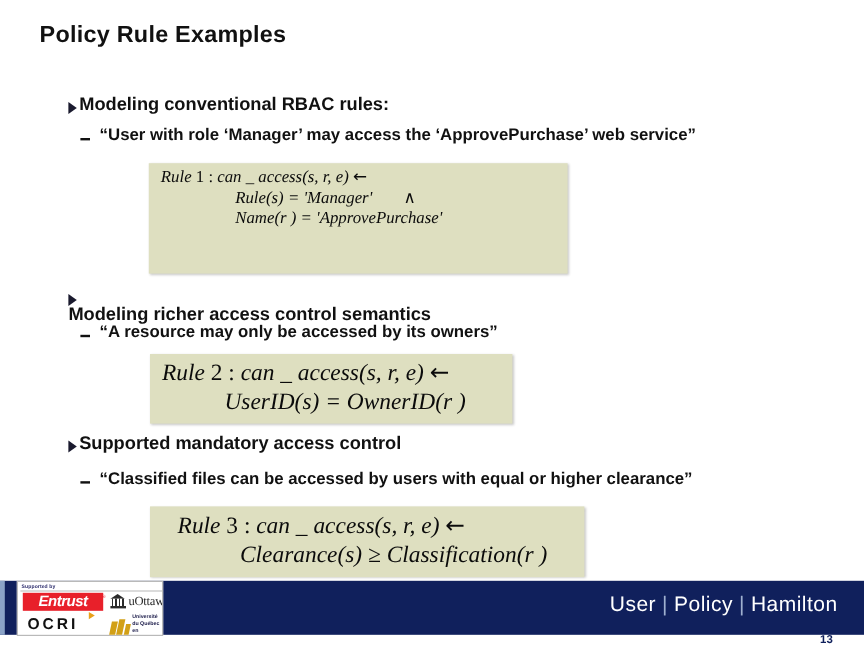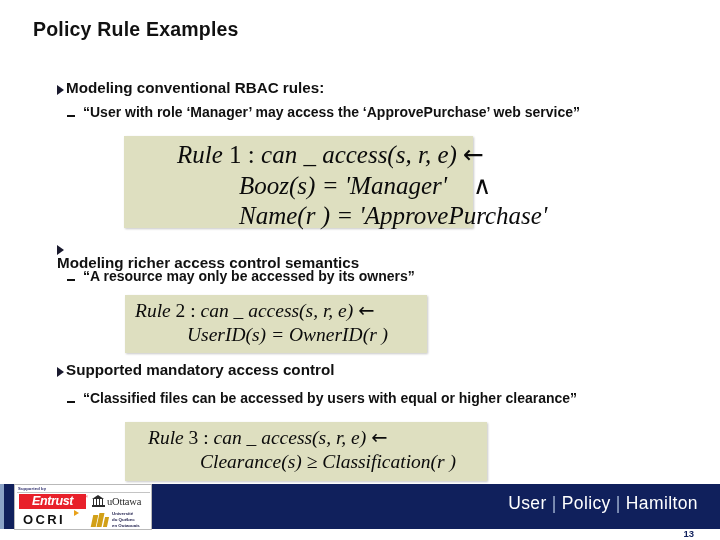--- a/index.html
+++ b/index.html
@@ -100,21 +100,21 @@
     font-style: italic;
   }
   .eqline .up {
     font-style: normal;
   }
   .eq-indent-1 { padding-left: 0px; }
   .eq-indent-2 { padding-left: 62px; }
   .eq-indent-3 { padding-left: 52px; }
 
   #eqbox-1 { left: 124px; top: 136px; width: 349px; height: 92px; }
-  #eqbox-1 .eqline { font-size: 25px; margin-left: 43px; }
+  #eqbox-1 .eqline { font-size: 14px; }
   #eqbox-2 { left: 125px; top: 295px; width: 302px; height: 58px; }
   #eqbox-2 .eqline { font-size: 19.5px; }
   #eqbox-3 { left: 125px; top: 422px; width: 362px; height: 59px; padding-left: 23px; }
   #eqbox-3 .eqline { font-size: 19.5px; }
 
   .sym {
     font-family: "DejaVu Sans", sans-serif;
     font-style: normal;
   }
   .wedge-gap { display: inline-block; width: 26px; }
@@ -148,21 +148,21 @@
   .bah-logo .sep {
     color: #9fb0cf;
     padding: 0 5px;
     font-weight: 300;
   }
 
   .sponsor-card {
     position: absolute;
     left: 14px;
     top: 484px;
-    width: 138px;
+    width: 122px;
     height: 46px;
     background: #ffffff;
     border: 1px solid #b9b9b9;
     box-sizing: border-box;
     overflow: hidden;
   }
   .sponsor-head {
     position: absolute;
     left: 3px;
     top: 1px;
@@ -317,21 +317,21 @@
   <div class="bullet-l2" style="top:105px;">
     <span class="dash"></span>
     <span class="txt">“User with role ‘Manager’ may access the ‘ApprovePurchase’ web service”</span>
   </div>
 
   <div class="eqbox" id="eqbox-1">
     <div class="eqline eq-indent-1">
       <span class="it">Rule</span><span class="up">&nbsp;</span><span class="up">1</span><span class="up">&nbsp;:&nbsp;</span><span class="it">can _ access(s, r, e)</span><span class="up">&nbsp;</span><span class="sym">←</span>
     </div>
     <div class="eqline eq-indent-2">
-      <span class="it">Booz(s) = 'Manager'</span><span class="wedge-gap"></span><span class="sym">∧</span>
+      <span class="it">Rule(s) = 'Manager'</span><span class="wedge-gap"></span><span class="sym">∧</span>
     </div>
     <div class="eqline eq-indent-2">
       <span class="it">Name(r ) = 'ApprovePurchase'</span>
     </div>
   </div>
 
   <div class="bullet-l1" style="top:240px;flex-direction:column;">
     <span class="tri"></span>
     <span class="txt">Modeling richer access control semantics</span>
   </div>

